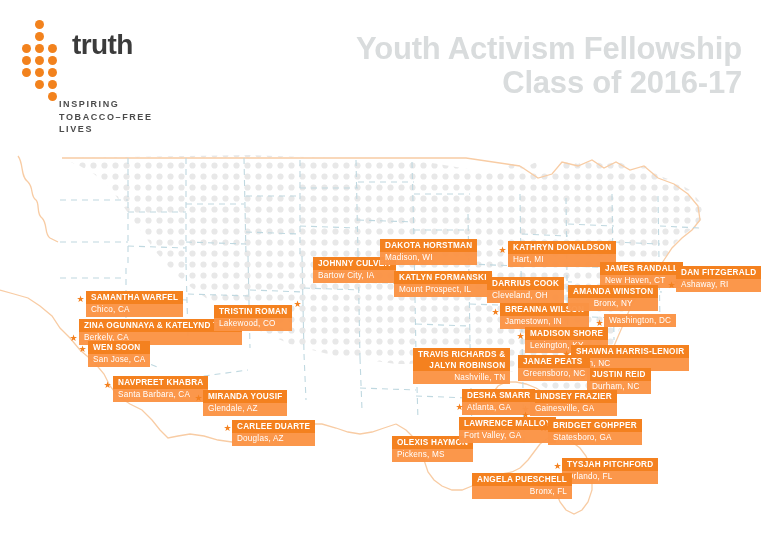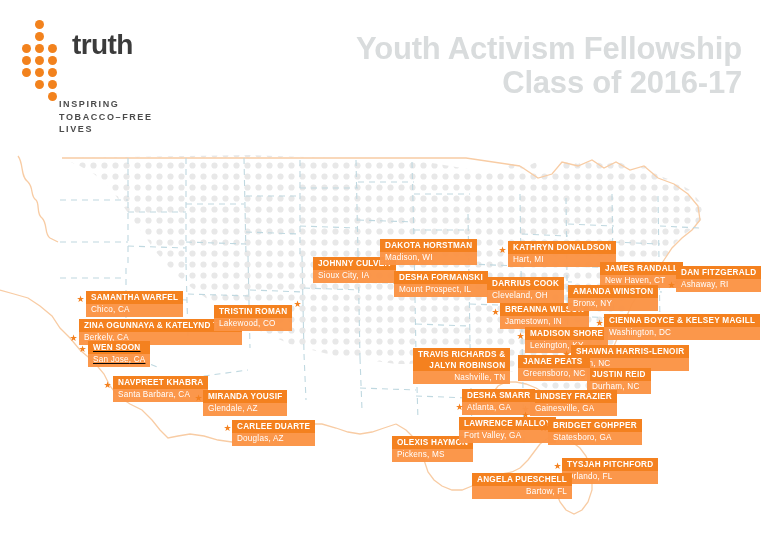--- a/index.html
+++ b/index.html
@@ -211,21 +211,21 @@
       <div class="pin" style="left: 69px; top: 196px;">
         <span class="star">★</span>
       </div>
       <div class="lbl" style="left: 79px; top: 181px;">
         <span class="nm">ZINA OGUNNAYA &amp; KATELYND TODD</span>
         <span class="ct">Berkely, CA</span>
       </div>
       <div class="pin" style="left: 78px; top: 207px;">
         <span class="star">★</span>
       </div>
-      <div class="lbl" style="left: 88px; top: 203px; text-decoration: underline;">
+      <div class="lbl" style="left: 88px; top: 203px;">
         <span class="nm">WEN SOON</span>
         <span class="ct">San Jose, CA</span>
       </div>
       <div class="pin" style="left: 103px; top: 243px;">
         <span class="star">★</span>
       </div>
       <div class="lbl" style="left: 113px; top: 238px;">
         <span class="nm">NAVPREET KHABRA</span>
         <span class="ct">Santa Barbara, CA</span>
       </div>
@@ -248,34 +248,34 @@
       </div>
       <div class="lbl" style="left: 214px; top: 167px;">
         <span class="nm">TRISTIN ROMAN</span>
         <span class="ct">Lakewood, CO</span>
       </div>
       <div class="pin" style="left: 380px; top: 124px;">
         <span class="star">★</span>
       </div>
       <div class="lbl" style="left: 313px; top: 119px;">
         <span class="nm">JOHNNY CULVER</span>
-        <span class="ct">Sioux City, IA</span>
+        <span class="ct">Bartow City, IA</span>
       </div>
       <div class="pin" style="left: 457px; top: 107px;">
         <span class="star">★</span>
       </div>
       <div class="lbl" style="left: 380px; top: 101px; border-radius: 12px;">
         <span class="nm">DAKOTA HORSTMAN</span>
         <span class="ct">Madison, WI</span>
       </div>
       <div class="pin" style="left: 476px; top: 139px;">
         <span class="star">★</span>
       </div>
       <div class="lbl" style="left: 394px; top: 133px;">
-        <span class="nm">DESHA FORMANSKI</span>
+        <span class="nm">KATLYN FORMANSKI</span>
         <span class="ct">Mount Prospect, IL</span>
       </div>
       <div class="pin" style="left: 492px; top: 226px;">
         <span class="star">★</span>
       </div>
       <div class="lbl ralign two" style="left: 413px; top: 210px;">
         <span class="nm">TRAVIS RICHARDS &amp;</span>
         <span class="nm nm2">JALYN ROBINSON</span>
         <span class="ct">Nashville, TN</span>
       </div>
@@ -310,36 +310,35 @@
       <div class="pin" style="left: 672px; top: 140px;">
         <span class="star">★</span>
       </div>
       <div class="lbl" style="left: 600px; top: 124px;">
         <span class="nm">JAMES RANDALL</span>
         <span class="ct">New Haven, CT</span>
       </div>
       <div class="pin" style="left: 645px; top: 152px;">
         <span class="star">★</span>
       </div>
-      <div class="lbl" style="left: 568px; top: 147px;">
+      <div class="lbl" style="left: 568px; top: 147px; text-align: center;">
         <span class="nm">AMANDA WINSTON</span>
         <span class="ct">Bronx, NY</span>
       </div>
       <div class="pin" style="left: 667px; top: 143px;">
         <span class="star">★</span>
       </div>
       <div class="lbl" style="left: 676px; top: 128px;">
         <span class="nm">DAN FITZGERALD</span>
         <span class="ct">Ashaway, RI</span>
       </div>
       <div class="pin" style="left: 595px; top: 181px;">
         <span class="star">★</span>
       </div>
       <div class="lbl" style="left: 604px; top: 176px;">
-        <span class="nm">CIENNA BOYCE &amp; KELSEY MAGILL</span>
         <span class="ct">Washington, DC</span>
       </div>
       <div class="pin" style="left: 562px; top: 212px;">
         <span class="star">★</span>
       </div>
       <div class="lbl" style="left: 571px; top: 207px;">
         <span class="nm">SHAWNA HARRIS-LENOIR</span>
         <span class="ct">Elon, NC</span>
       </div>
       <div class="pin" style="left: 578px; top: 235px;">
@@ -396,16 +395,16 @@
       </div>
       <div class="lbl" style="left: 562px; top: 320px;">
         <span class="nm">TYSJAH PITCHFORD</span>
         <span class="ct">Orlando, FL</span>
       </div>
       <div class="pin" style="left: 551px; top: 335px;">
         <span class="star">★</span>
       </div>
       <div class="lbl ralign" style="left: 472px; top: 335px;">
         <span class="nm">ANGELA PUESCHELL</span>
-        <span class="ct">Bartow, FL</span>
+        <span class="ct">Bronx, FL</span>
       </div>
     </div>
 </div>
 
 </body></html>

